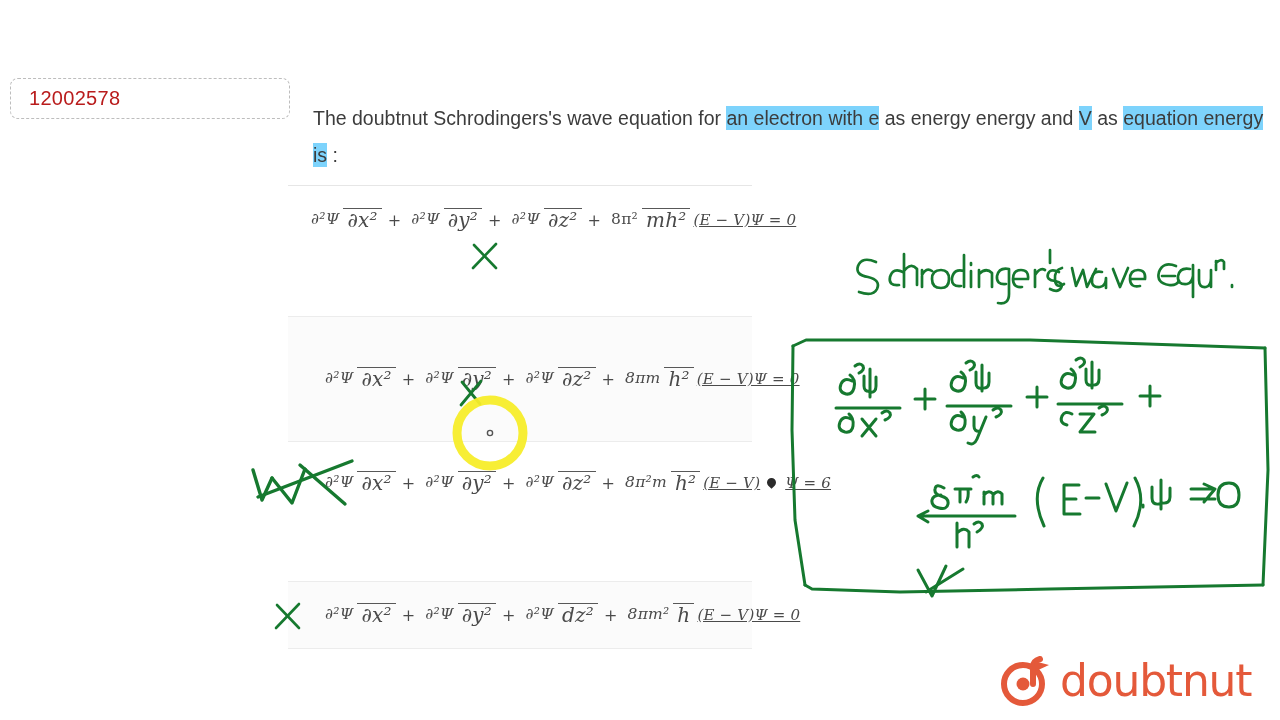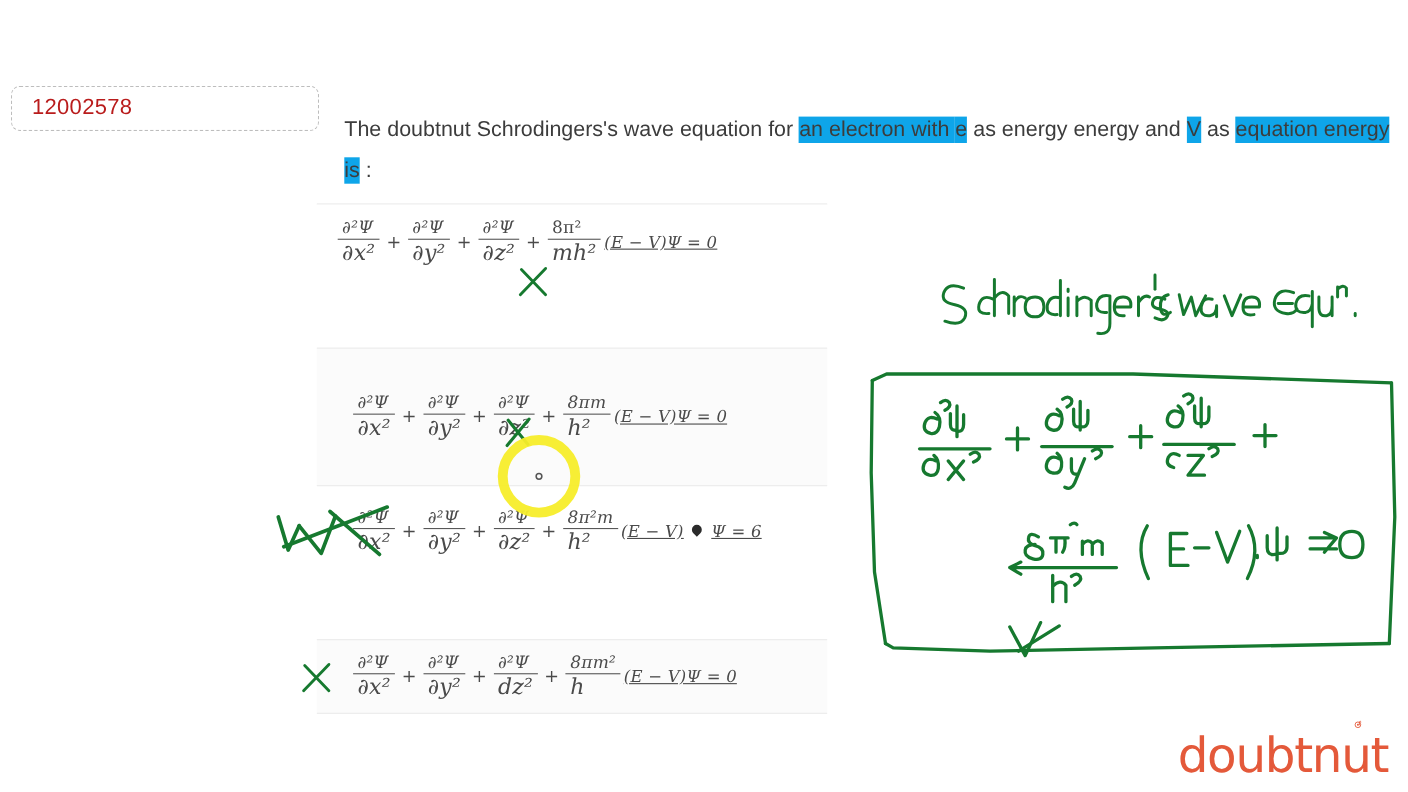--- a/index.html
+++ b/index.html
@@ -47,21 +47,21 @@
     box-sizing: border-box;
   }
   #question-text {
     font-size: 19.5px;
     line-height: 37px;
     color: #3c3c3c;
     font-family: "Liberation Sans", sans-serif;
     font-weight: 400;
   }
   .hl {
-    background: #0ea5e9;
+    background: #7dd3fc;
     color: #3c3c3c;
     padding: 1px 0;
     box-decoration-break: clone;
     -webkit-box-decoration-break: clone;
   }
 
   
   #question-divider {
     position: absolute;
     left: 288px;
@@ -95,21 +95,22 @@
     font-size: 17px;
     color: #4a4a4a;
     display: inline-flex;
     align-items: center;
     white-space: nowrap;
     letter-spacing: 0.2px;
   }
   .math .it { font-style: italic; }
   .frac {
     display: inline-flex;
-    flex-direction: column;
+    flex-direction: row;
+    align-items: center;
     vertical-align: middle;
     margin: 0 1px;
     line-height: 1.08;
   }
   .frac > .num {
     padding: 0 4px 1px 4px;
     font-size: 15.5px;
   }
   .frac > .den {
     padding: 1px 4px 0 4px;
@@ -138,22 +139,21 @@
   }
 
   
   #brand-logo {
     position: absolute;
     left: 1000px;
     top: 655px;
     width: 262px;
     height: 58px;
     display: flex;
-    align-items: flex-end;
-    flex-direction: column;
+    align-items: flex-start;
   }
   #brand-logo .brand-word {
     font-family: "DejaVu Sans", sans-serif;
     font-size: 44px;
     color: #e4593a;
     letter-spacing: -1.2px;
     margin-left: 6px;
     font-weight: 400;
   }
 </style>

